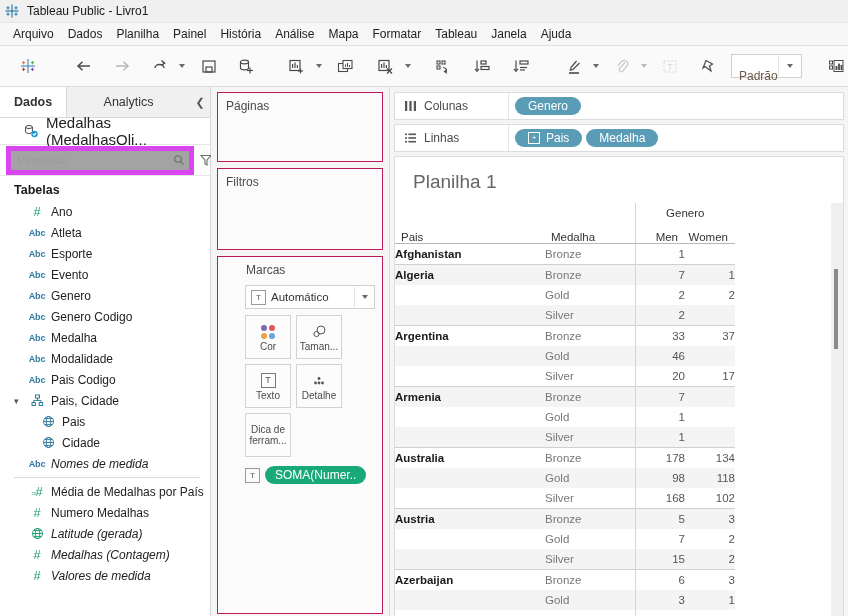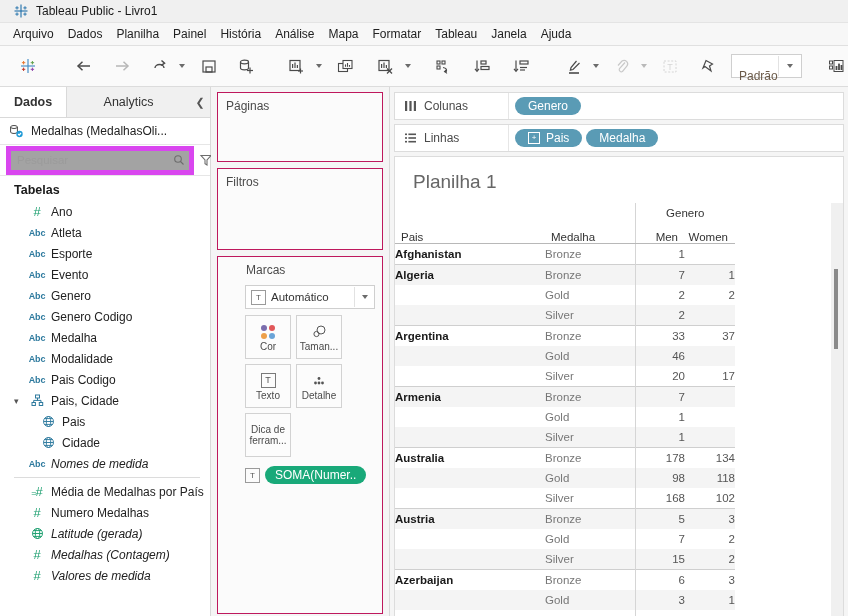--- a/index.html
+++ b/index.html
@@ -7,21 +7,21 @@
     width:848px;height:616px;overflow:hidden;
     font-family:"Liberation Sans", sans-serif;
     font-size:12px;color:#333;
     background:#f5f5f5;
     -webkit-font-smoothing:antialiased;
   }
   .app{position:relative;width:848px;height:616px;}
 
   
   .titlebar{height:22px;background:#f0f0f0;display:flex;align-items:center;
-            padding-left:13px;border-bottom:1px solid #e4e4e4;}
+            padding-left:4px;border-bottom:1px solid #e4e4e4;}
   .tlogo{width:16px;height:16px;margin-right:7px;position:relative;flex:0 0 auto;}
   .title-text{font-size:12px;color:#1a1a1a;}
 
   
   .menubar{height:22px;background:#f7f7f7;display:flex;align-items:center;
            padding-left:6px;border-bottom:1px solid #e0e0e0;}
   .menu-item{font-size:12px;color:#222;padding:2px 7px;white-space:nowrap;cursor:default;}
 
   
   .toolbar{height:40px;background:#fafafa;border-bottom:1px solid #dcdcdc;
@@ -44,22 +44,22 @@
   
   .leftpane{width:210px;background:#fff;border-right:1px solid #d9d9d9;
             display:flex;flex-direction:column;}
   .ltabs{height:30px;display:flex;align-items:stretch;background:#f0f0f0;
          border-bottom:1px solid #d9d9d9;}
   .ltab{display:flex;align-items:center;justify-content:center;font-size:12.5px;
         padding:0 14px;color:#333;}
   .ltab.active{background:#fff;font-weight:bold;border-right:1px solid #d9d9d9;}
   .ltab.inactive{flex:1;justify-content:center;}
   .lcollapse{width:20px;display:flex;align-items:center;justify-content:center;color:#555;font-size:11px;}
-  .dsrow{height:26px;display:flex;align-items:center;padding-left:8px;
-         border-bottom:1px solid #e6e6e6;font-size:12px;color:#222;}
+  .dsrow{height:26px;display:flex;align-items:center;padding-left:23px;
+         border-bottom:1px solid #e6e6e6;font-size:15px;color:#222;}
   .dsrow .dsicon{width:16px;height:16px;margin-right:7px;flex:0 0 auto;}
   .searchrow{height:30px;display:flex;align-items:center;padding:0 6px;gap:5px;
              border-bottom:1px solid #e6e6e6;}
   .searchbox{flex:1;height:19px;border:5px solid #d946ef;background:#a3a3a3;
              display:flex;align-items:center;padding:0 4px;}
   .searchbox input{border:0;outline:0;flex:1;font-size:11.5px;color:#333;
                    font-family:"Liberation Sans",sans-serif;background:transparent;}
   .searchbox input::placeholder{color:#9b9b9b;}
   .mini-ic{display:flex;align-items:center;justify-content:center;color:#6d6d6d;}
   .vsep{width:1px;height:16px;background:#dadada;}

